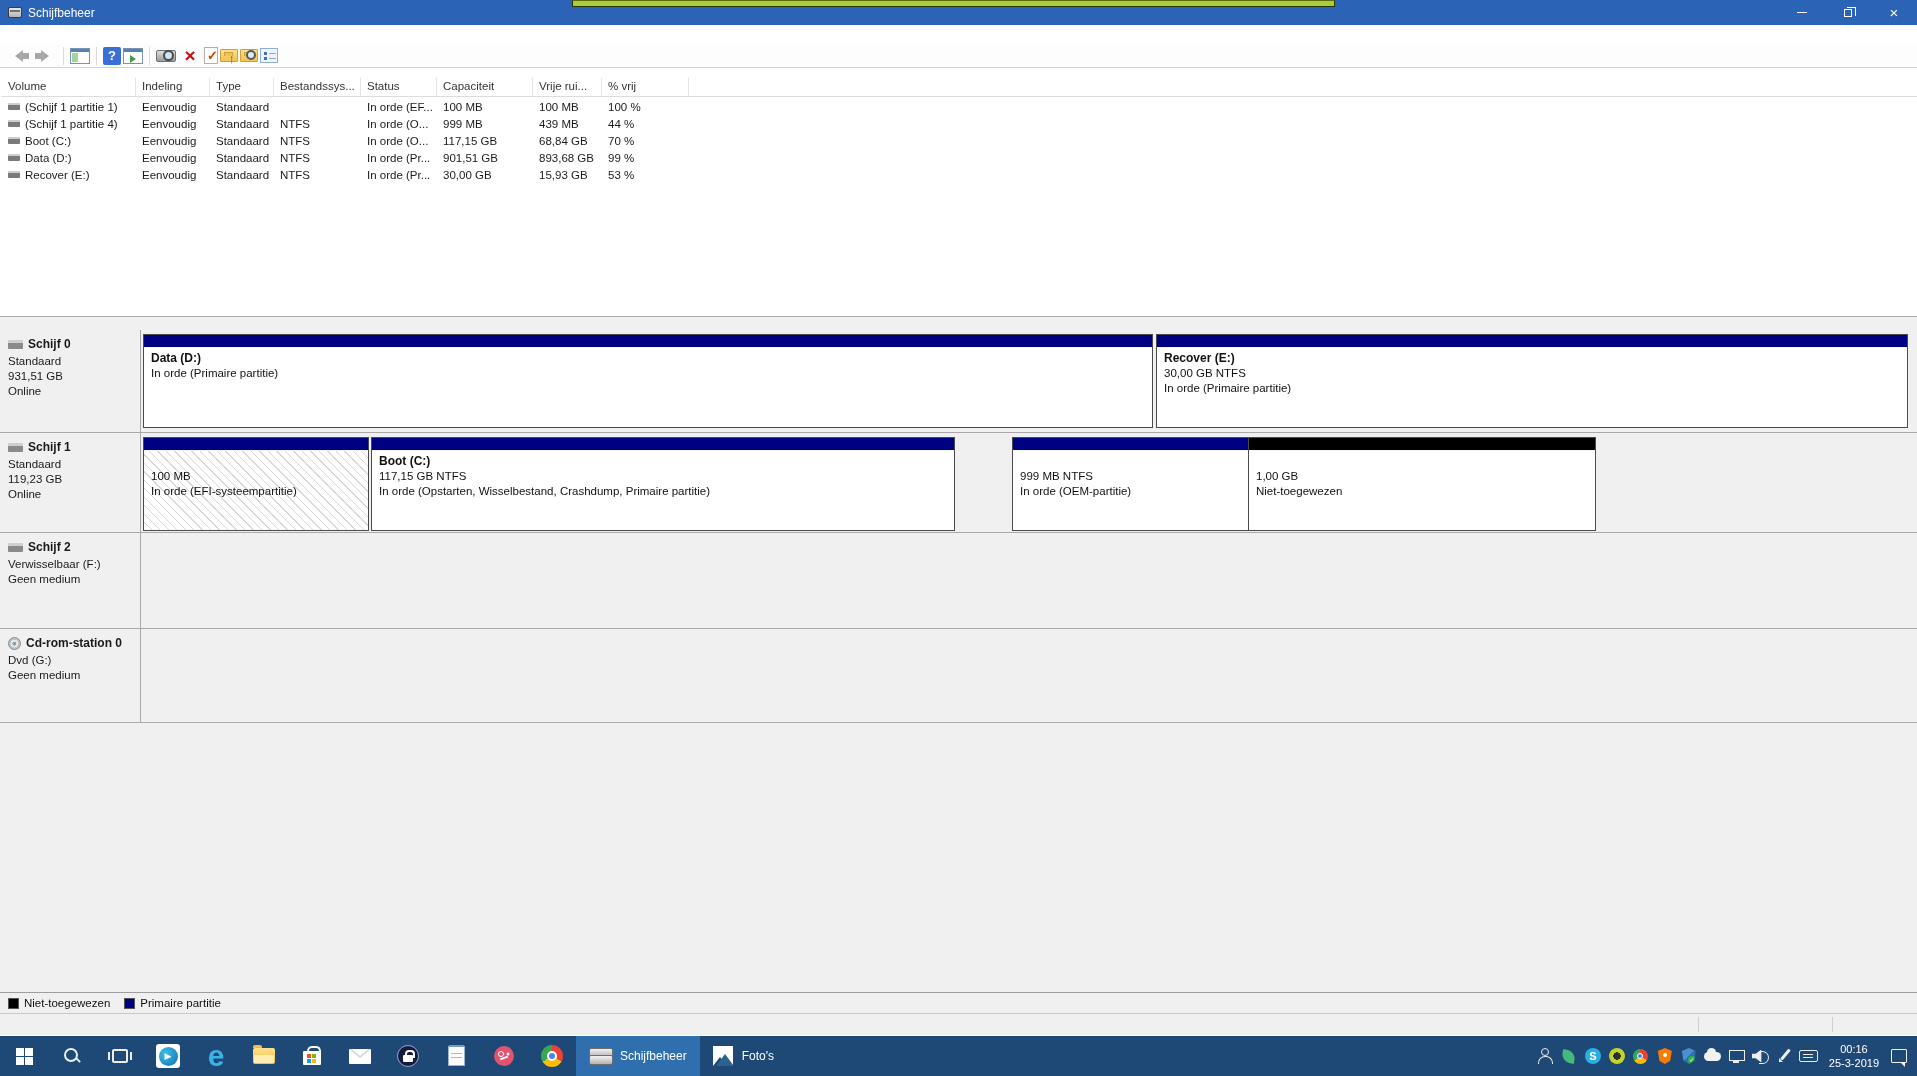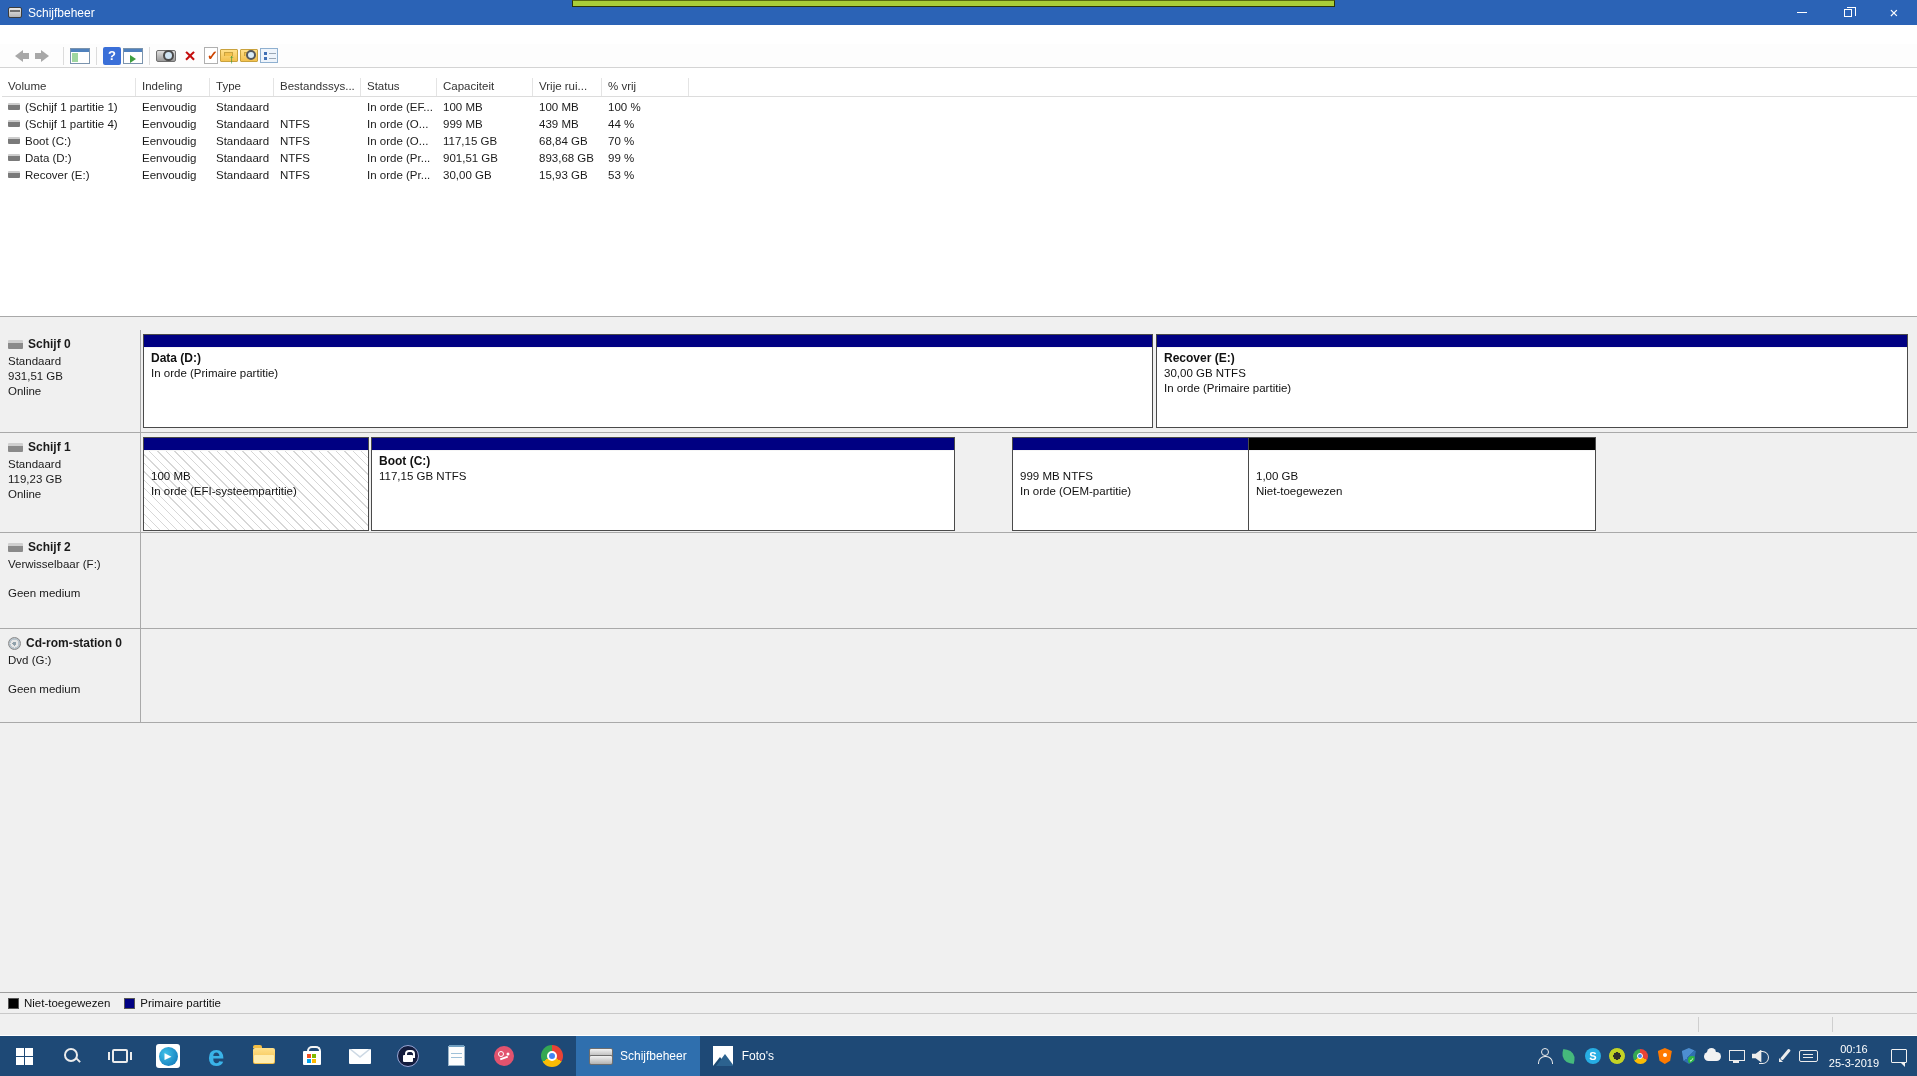--- a/index.html
+++ b/index.html
@@ -63,21 +63,21 @@
   .vol-ico { width:12px; height:7px; background:#7a7a7a; border-top:2px solid #cdcdcd; border-radius:1px; margin-right:5px; flex:none; }
 
   .splitter { position:absolute; left:0; top:316px; width:100%; height:9px; background:#f0f0f0; border-top:1px solid #a9a9a9; }
 
   
   .graphpane { position:absolute; left:0; top:325px; width:100%; height:667px; background:#f0f0f0; }
   .drow { position:absolute; left:0; width:100%; border-bottom:1px solid #a9a9a9; }
   .dinfo { position:absolute; left:0; top:0; bottom:0; width:141px; border-right:1px solid #a9a9a9; padding:7px 6px 0 8px; font-size:11.5px; color:#1a1a1a; }
   .dname { font-weight:bold; font-size:12px; display:flex; align-items:center; margin-bottom:3px; }
   .dline { line-height:15px; }
-  .dgap { margin-top:14px; }
+  .dgap { }
   .disk-ico { width:15px; height:9px; background:#8a8a8a; border-top:3px solid #cfcfcf; border-radius:1px; margin-right:5px; flex:none; }
   .cd-ico { width:13px; height:13px; border-radius:50%; background:radial-gradient(circle,#8fa0aa 0 2px,#e6e6e6 2px 4px,#b9c4cc 4px); border:1px solid #8a8a8a; margin-right:5px; flex:none; }
   .part { position:absolute; top:4px; height:94px; border:1px solid #4a4a4a; background:#fff; }
   .pband { height:13px; border-bottom:1px solid #f5f5f5; }
   .pbody { position:absolute; left:0; right:0; top:13px; bottom:0; padding:2px 4px 0 7px; font-size:11.5px; color:#111; overflow:hidden; white-space:nowrap; }
   .pbody.hatch { background:repeating-linear-gradient(45deg,#ffffff 0 5px,#d7d7d7 5px 6px); }
   .ptitle { font-weight:bold; font-size:12px; min-height:16px; line-height:16px; }
   .pline { line-height:15px; }
 
   
@@ -324,20 +324,21 @@
               <div class="ptitle"></div>
               <div class="pline">100 MB</div>
               <div class="pline">In orde (EFI-systeempartitie)</div>
             </div>
           </div>
           <div class="part" style="left: 371px; width: 584px;">
             <div class="pband" style="background: rgb(0, 0, 130);"></div>
             <div class="pbody">
               <div class="ptitle">Boot (C:)</div>
               <div class="pline">117,15 GB NTFS</div>
+              <div class="pline">In orde (Opstarten, Wisselbestand, Crashdump, Primaire partitie)</div>
             </div>
           </div>
           <div class="part" style="left: 1012px; width: 361px;">
             <div class="pband" style="background: rgb(0, 0, 130);"></div>
             <div class="pbody">
               <div class="ptitle"></div>
               <div class="pline">999 MB NTFS</div>
               <div class="pline">In orde (OEM-partitie)</div>
             </div>
           </div>

